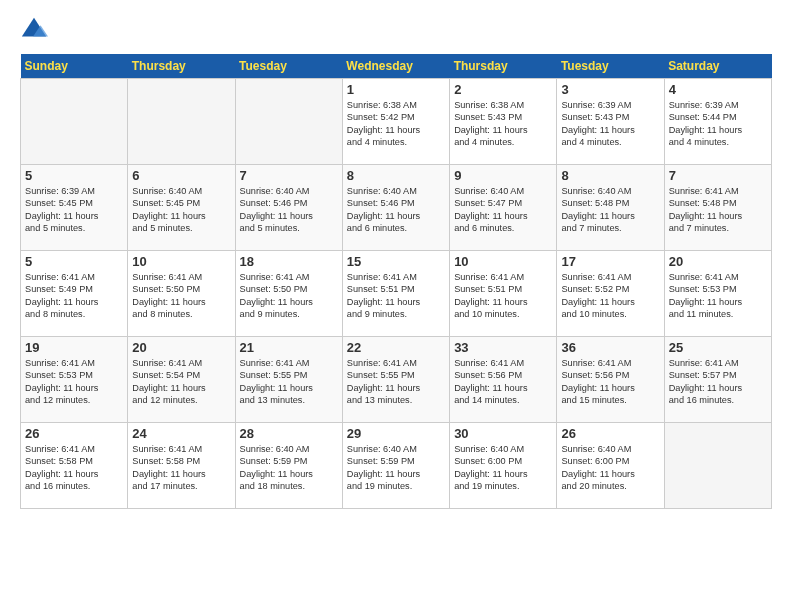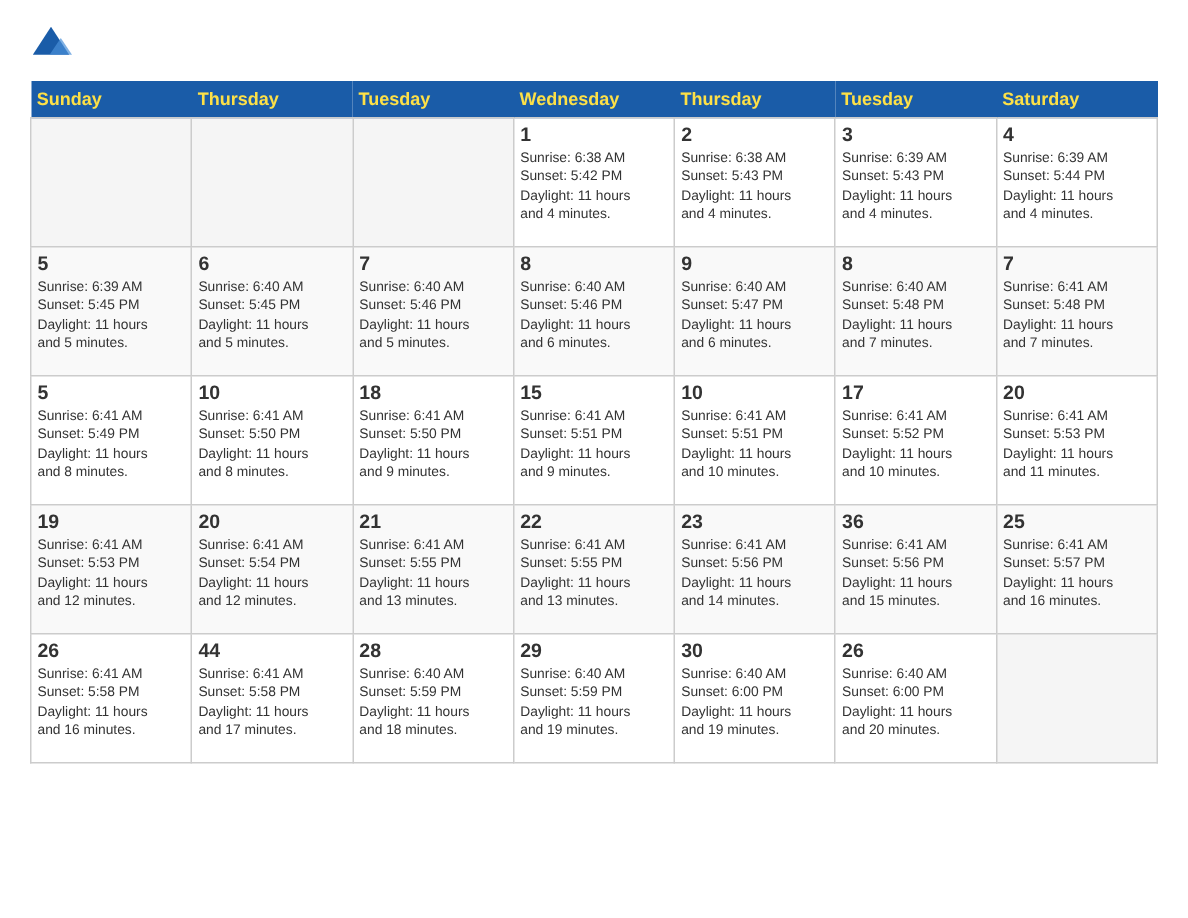--- a/index.html
+++ b/index.html
@@ -292,21 +292,21 @@
 and 13 minutes.</div>
           </td>
           <td>
             <span class="day-num">22</span>
             <div class="day-info" style="white-space: pre-line;">Sunrise: 6:41 AM
 Sunset: 5:55 PM
 Daylight: 11 hours
 and 13 minutes.</div>
           </td>
           <td>
-            <span class="day-num">23</span>
+            <span class="day-num">33</span>
             <div class="day-info" style="white-space: pre-line;">Sunrise: 6:41 AM
 Sunset: 5:56 PM
 Daylight: 11 hours
 and 14 minutes.</div>
           </td>
           <td>
             <span class="day-num">36</span>
             <div class="day-info" style="white-space: pre-line;">Sunrise: 6:41 AM
 Sunset: 5:56 PM
 Daylight: 11 hours
@@ -322,21 +322,21 @@
         </tr>
         <tr>
           <td>
             <span class="day-num">26</span>
             <div class="day-info" style="white-space: pre-line;">Sunrise: 6:41 AM
 Sunset: 5:58 PM
 Daylight: 11 hours
 and 16 minutes.</div>
           </td>
           <td>
-            <span class="day-num">44</span>
+            <span class="day-num">24</span>
             <div class="day-info" style="white-space: pre-line;">Sunrise: 6:41 AM
 Sunset: 5:58 PM
 Daylight: 11 hours
 and 17 minutes.</div>
           </td>
           <td>
             <span class="day-num">28</span>
             <div class="day-info" style="white-space: pre-line;">Sunrise: 6:40 AM
 Sunset: 5:59 PM
 Daylight: 11 hours

